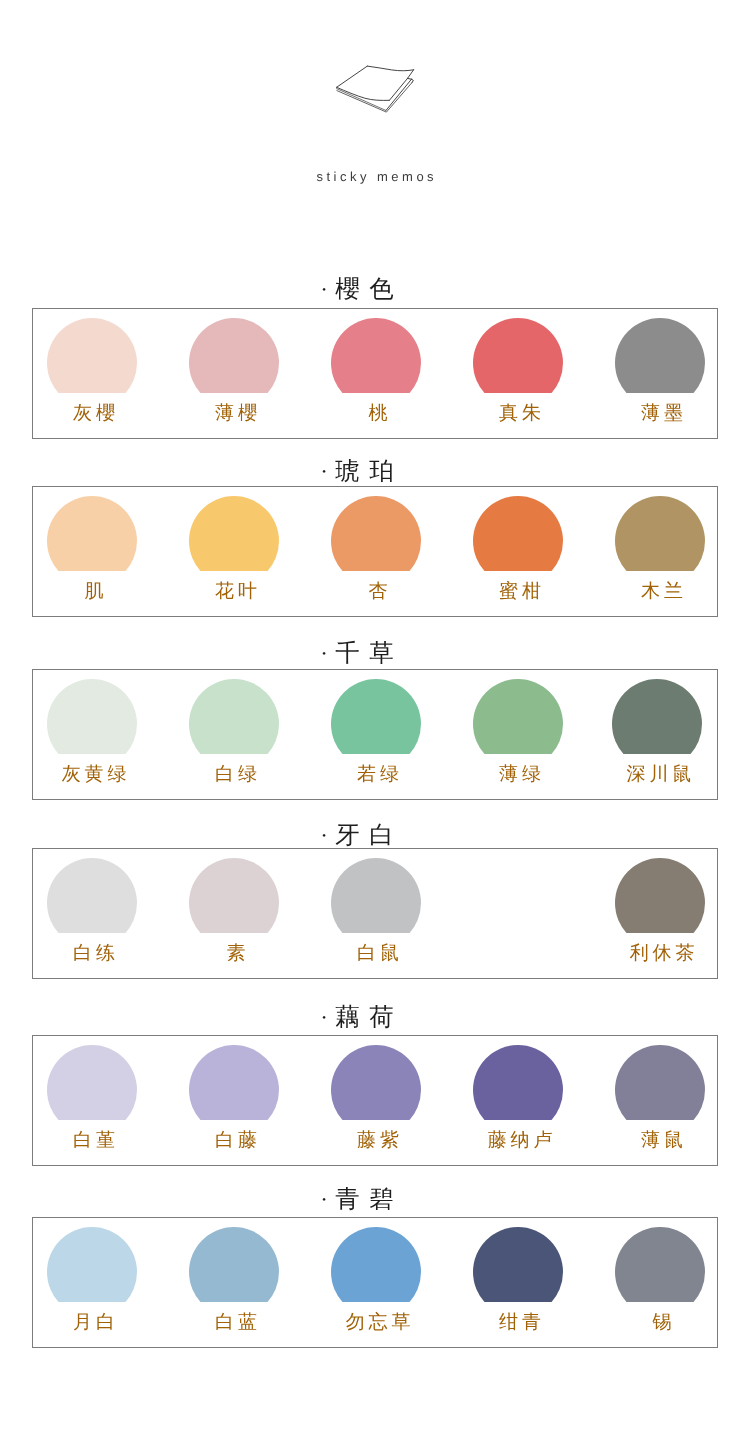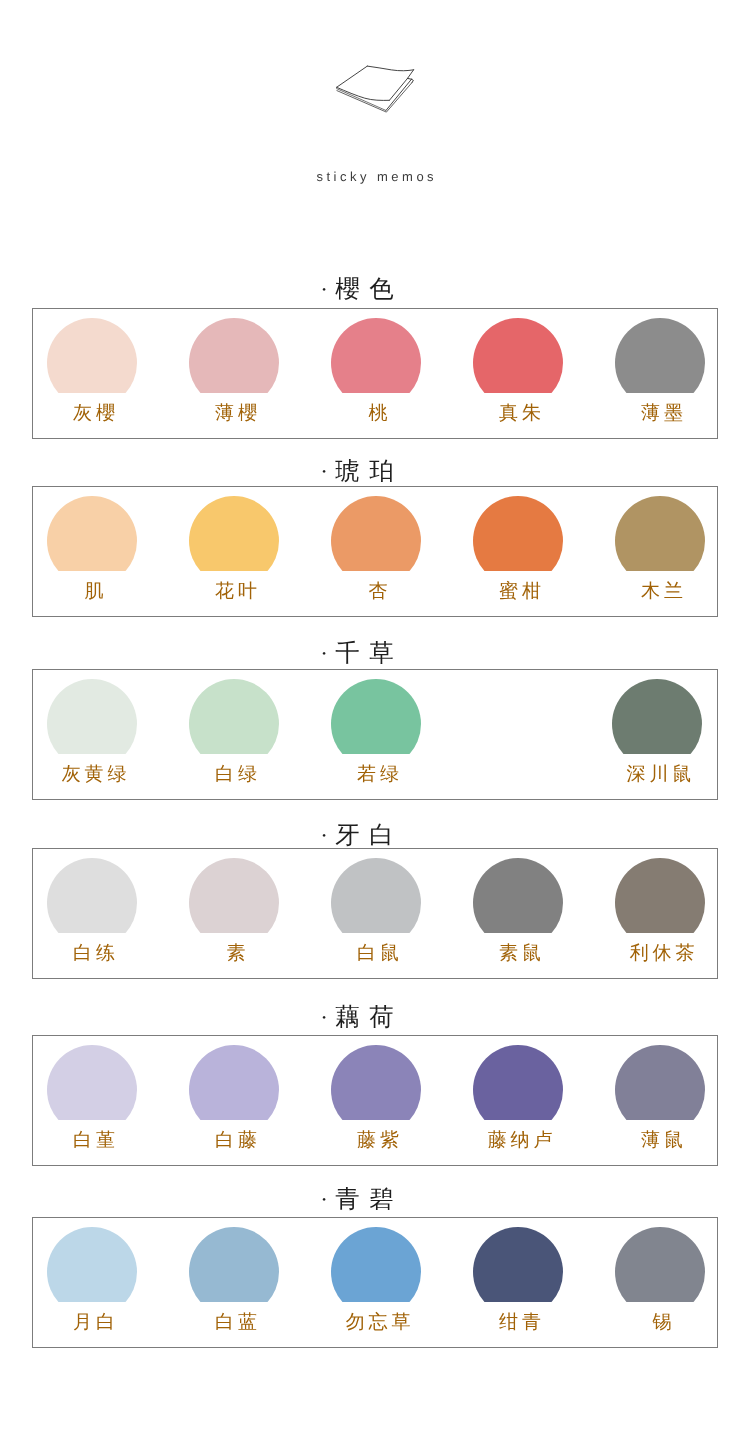--- a/index.html
+++ b/index.html
@@ -127,20 +127,24 @@
         <div class="cname">灰黄绿</div>
       </div>
       <div class="cell" style="left:130.1px">
         <div class="chip" style="background-color: rgb(199, 225, 202);"></div>
         <div class="cname">白绿</div>
       </div>
       <div class="cell" style="left:272.1px">
         <div class="chip" style="background-color: rgb(120, 196, 159);"></div>
         <div class="cname">若绿</div>
       </div>
+      <div class="cell" style="left:414.1px">
+        <div class="chip" style="background-color: rgb(140, 187, 142);"></div>
+        <div class="cname">薄绿</div>
+      </div>
       <div class="cell" style="left:553px">
         <div class="chip" style="background-color: rgb(109, 124, 112);"></div>
         <div class="cname">深川鼠</div>
       </div>
     </div>
   </section>
   <section class="sec">
     <h2 class="sec-title" style="top:816px">
       <span class="sec-bullet">·</span><span class="sec-label">牙白</span>
     </h2>
@@ -150,24 +154,20 @@
         <div class="cname">白练</div>
       </div>
       <div class="cell" style="left:130.1px">
         <div class="chip" style="background-color: rgb(220, 210, 211);"></div>
         <div class="cname">素</div>
       </div>
       <div class="cell" style="left:272.1px">
         <div class="chip" style="background-color: rgb(192, 194, 196);"></div>
         <div class="cname">白鼠</div>
       </div>
-      <div class="cell" style="left:414.1px">
-        <div class="chip" style="background-color: rgb(129, 129, 129);"></div>
-        <div class="cname">素鼠</div>
-      </div>
       <div class="cell" style="left:556.1px">
         <div class="chip" style="background-color: rgb(133, 124, 114);"></div>
         <div class="cname">利休茶</div>
       </div>
     </div>
   </section>
   <section class="sec">
     <h2 class="sec-title" style="top:998px">
       <span class="sec-bullet">·</span><span class="sec-label">藕荷</span>
     </h2>

